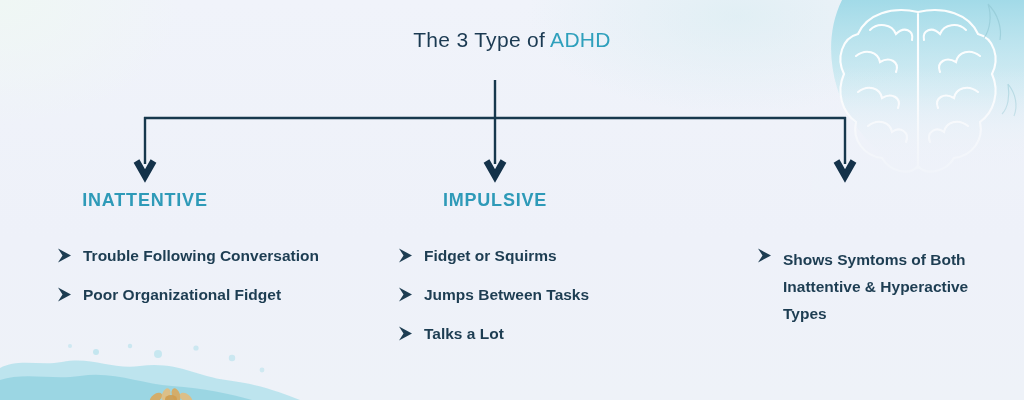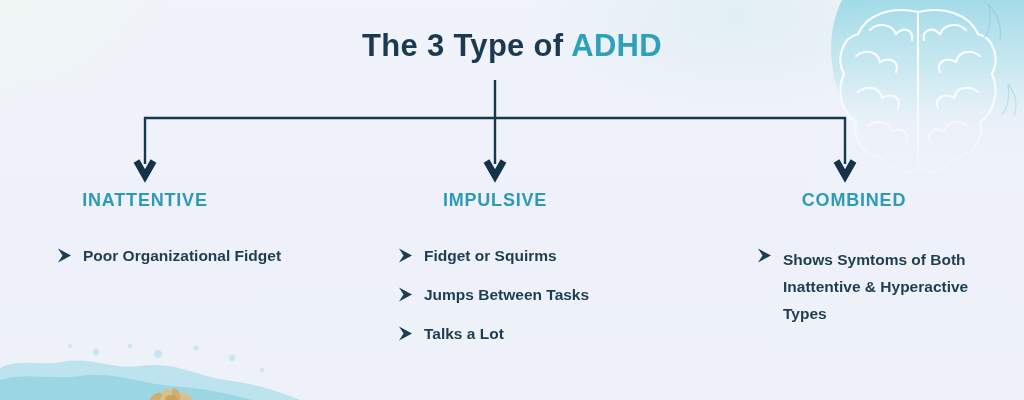--- a/index.html
+++ b/index.html
@@ -9,21 +9,21 @@
     overflow:hidden;
     background:
       radial-gradient(260px 180px at 0% 0%, #eff7f4 0%, rgba(239,247,244,0) 70%),
       radial-gradient(300px 140px at 72% 4%, rgba(213,236,240,0.55) 0%, rgba(213,236,240,0) 70%),
       linear-gradient(180deg,#f0f3fa 0%, #eef1f9 60%, #eef2f8 100%);
     font-family:"Liberation Sans", sans-serif;
   }
   .title{
     position:absolute;top:28px;left:0;width:100%;
     text-align:center;
-    font-size:31px;font-weight:700;letter-spacing:0.3px;
+    font-size:21px;font-weight:400;letter-spacing:0.3px;
     color:#1b3a52;
   }
   .title .hl{color:#2fa0bc;}
   .connectors{position:absolute;top:0;left:0;}
   .col-header{
     position:absolute;top:190px;transform:translateX(-50%);
     font-size:18px;font-weight:700;letter-spacing:0.8px;
     color:#2e9ab8;white-space:nowrap;
   }
   .hdr-1{left:145px;}
@@ -97,23 +97,28 @@
       <path d="M836.5,161 L845,176 L853.5,161"></path>
     </g>
   </svg>
 
   <div class="title">
     <span>The 3 Type of </span><span class="hl">ADHD</span>
   </div>
 
   <div class="col-header hdr-1">INATTENTIVE</div>
   <div class="col-header hdr-2">IMPULSIVE</div>
-  <div class="col-header hdr-3">COMBINED</div>
 
   <div class="col col-1">
+    <div class="item">
+      <svg class="bullet" width="15" height="15" viewBox="0 0 15 15">
+          <polygon points="1,0.5 14,7.5 1,14.5 5.5,7.5" fill="#1d3d52"></polygon>
+        </svg>
+      <span class="txt">Trouble Following Conversation</span>
+    </div>
     <div class="item">
       <svg class="bullet" width="15" height="15" viewBox="0 0 15 15">
           <polygon points="1,0.5 14,7.5 1,14.5 5.5,7.5" fill="#1d3d52"></polygon>
         </svg>
       <span class="txt">Poor Organizational Fidget</span>
     </div>
   </div>
 
   <div class="col col-2">
     <div class="item">

